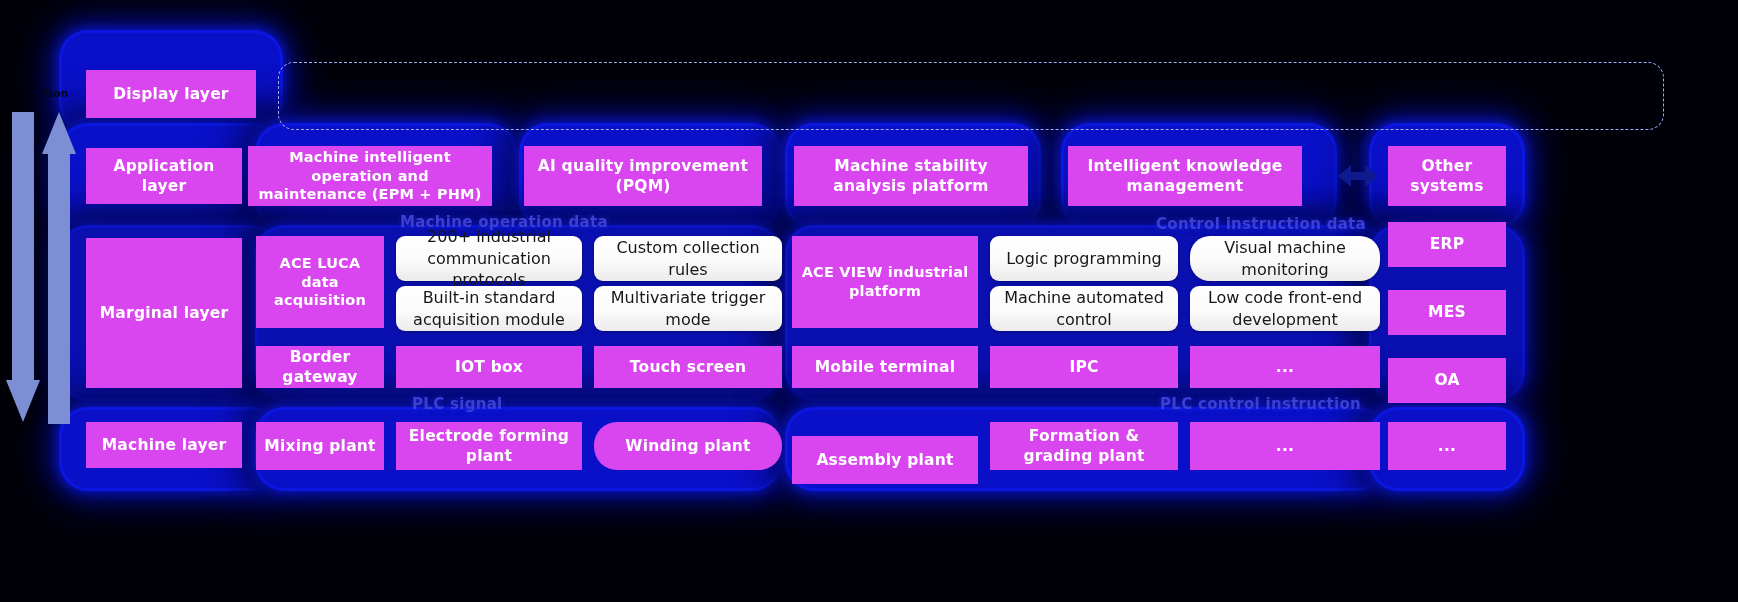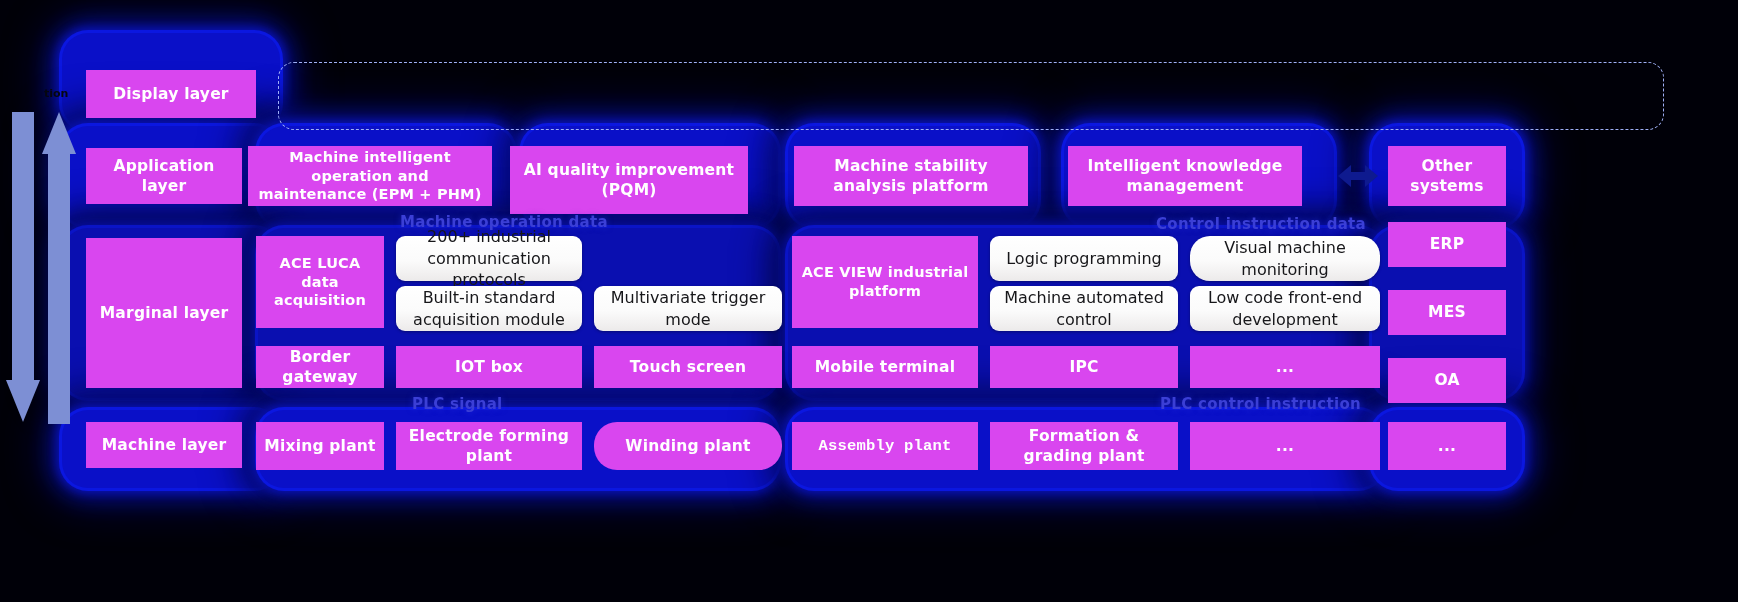--- a/index.html
+++ b/index.html
@@ -144,40 +144,41 @@
     <div class="shaftline" style="left:6px; top:40px; width:22px; height:272px;"></div>
   </div>
 
   <div class="crop-label" style="left:44px; top:87px;">tion</div>
 
   <div class="card md" style="left:86px; top:70px; width:170px; height:48px;">Display layer</div>
 
   <div class="card md" style="left:86px; top:148px; width:156px; height:56px;">Application layer</div>
 
   <div class="card sm" style="left:248px; top:146px; width:244px; height:60px;">Machine intelligent operation and maintenance (EPM + PHM)</div>
-  <div class="card md" style="left:510px; top:146px; width:238px; height:68px;">AI quality improvement (PQM)</div>
+  <div class="card md" style="left:524px; top:146px; width:238px; height:60px;">AI quality improvement (PQM)</div>
   <div class="card md" style="left:794px; top:146px; width:234px; height:60px;">Machine stability analysis platform</div>
   <div class="card md" style="left:1068px; top:146px; width:234px; height:60px;">Intelligent knowledge management</div>
 
   <div class="bidi" style="left:1338px; top:165px; width:40px; height:22px;">
     <i class="lf"></i>
       <span class="bar"></span>
       <i class="rt"></i>
   </div>
 
   <div class="card md" style="left:1388px; top:146px; width:118px; height:60px;">Other systems</div>
 
   <div class="annot" style="left:400px; top:213px;">Machine operation data</div>
   <div class="annot" style="left:1156px; top:215px;">Control instruction data</div>
 
   <div class="card md" style="left:86px; top:238px; width:156px; height:150px;">Marginal layer</div>
 
   <div class="card sm" style="left:256px; top:236px; width:128px; height:92px;">ACE LUCA data acquisition</div>
 
   <div class="chip" style="left:396px; top:236px; width:186px; height:45px;">200+ industrial communication protocols</div>
+  <div class="chip" style="left:594px; top:236px; width:188px; height:45px;">Custom collection rules</div>
   <div class="chip" style="left:396px; top:286px; width:186px; height:45px;">Built-in standard acquisition module</div>
   <div class="chip" style="left:594px; top:286px; width:188px; height:45px;">Multivariate trigger mode</div>
 
   <div class="card sm" style="left:792px; top:236px; width:186px; height:92px;">ACE VIEW industrial platform</div>
 
   <div class="chip" style="left:990px; top:236px; width:188px; height:45px;">Logic programming</div>
   <div class="chip" style="left:1190px; top:236px; width:190px; height:45px;border-radius:20px;">Visual machine monitoring</div>
   <div class="chip" style="left:990px; top:286px; width:188px; height:45px;">Machine automated control</div>
   <div class="chip" style="left:1190px; top:286px; width:190px; height:45px;">Low code front-end development</div>
 
@@ -193,19 +194,19 @@
   <div class="card md" style="left:1388px; top:358px; width:118px; height:45px;">OA</div>
 
   <div class="annot" style="left:412px; top:395px;">PLC signal</div>
   <div class="annot" style="left:1160px; top:395px;">PLC control instruction</div>
 
   <div class="card md" style="left:86px; top:422px; width:156px; height:46px;">Machine layer</div>
 
   <div class="card md" style="left:256px; top:422px; width:128px; height:48px;">Mixing plant</div>
   <div class="card md" style="left:396px; top:422px; width:186px; height:48px;">Electrode forming plant</div>
   <div class="card md" style="left:594px; top:422px; width:188px; height:48px;border-radius:23px;">Winding plant</div>
-  <div class="card md" style="left:792px; top:422px; width:186px; height:48px;font-family:Liberation Mono, monospace;">Assembly plant</div>
+  <div class="card md" style="left:792px; top:436px; width:186px; height:48px;">Assembly plant</div>
   <div class="card md" style="left:990px; top:422px; width:188px; height:48px;">Formation &amp; grading plant</div>
   <div class="card md" style="left:1190px; top:422px; width:190px; height:48px;">...</div>
 
   <div class="card md" style="left:1388px; top:422px; width:118px; height:48px;">...</div>
 
 </div>
 
 </body></html>

